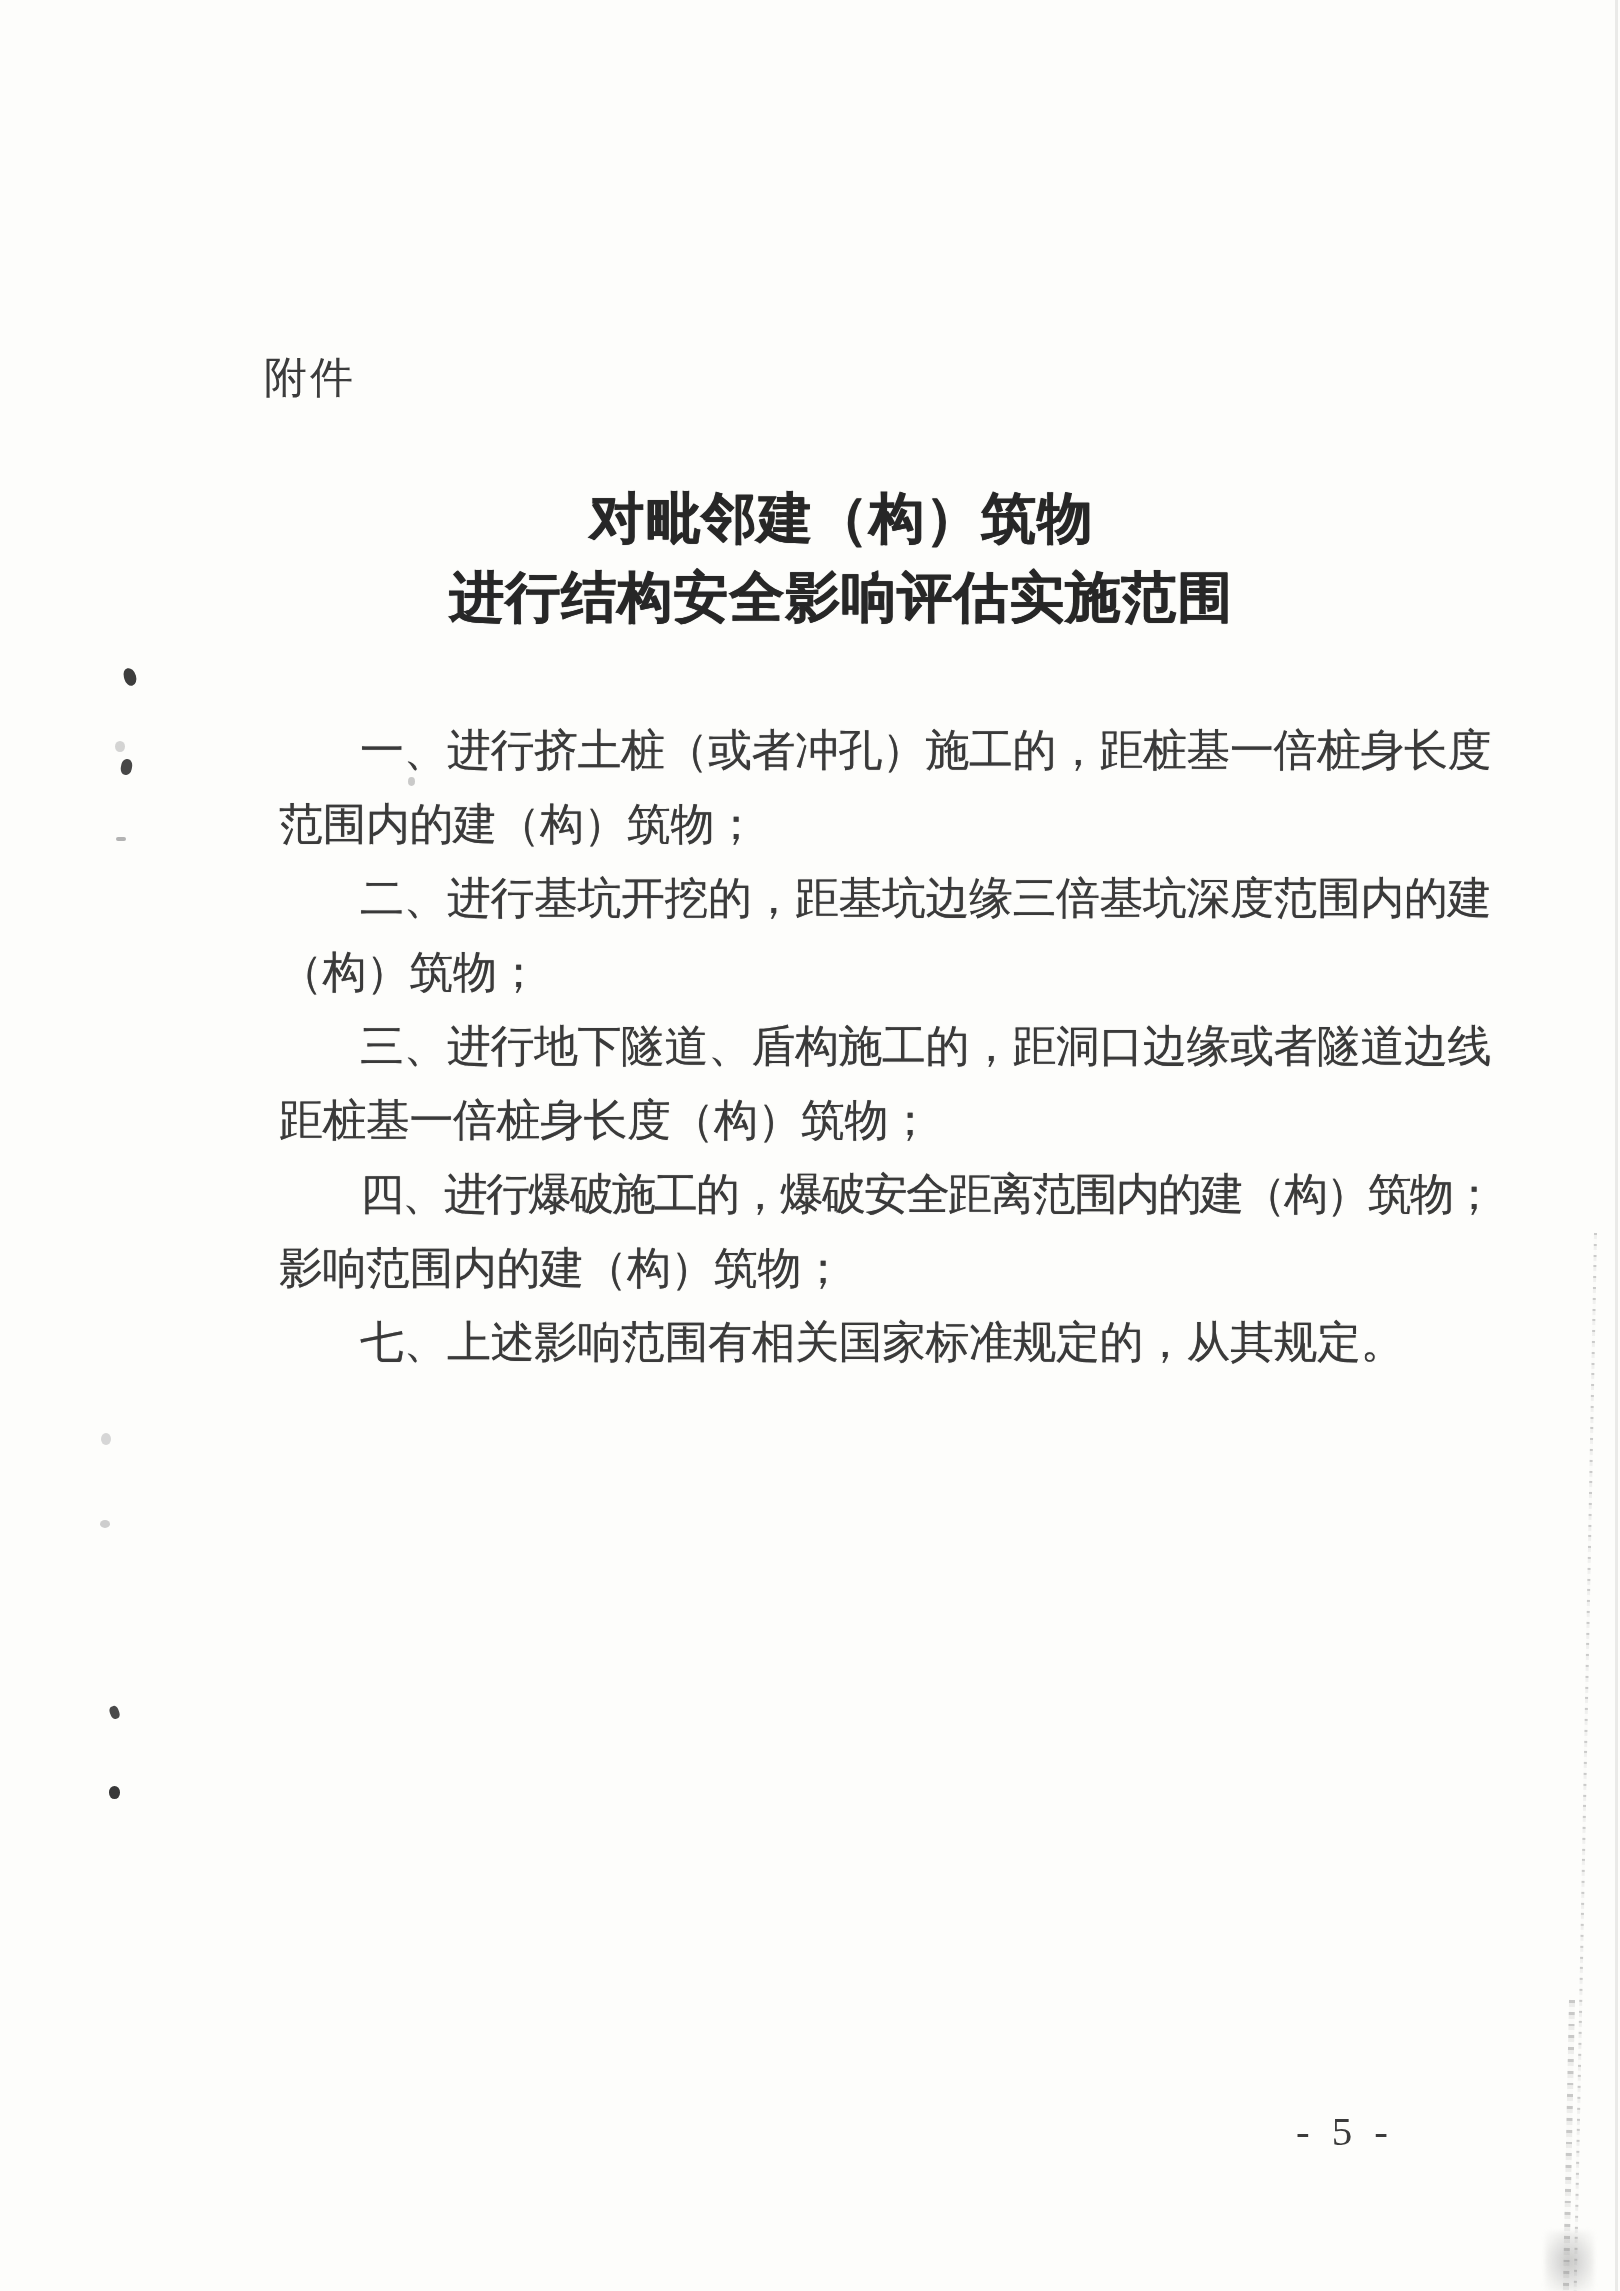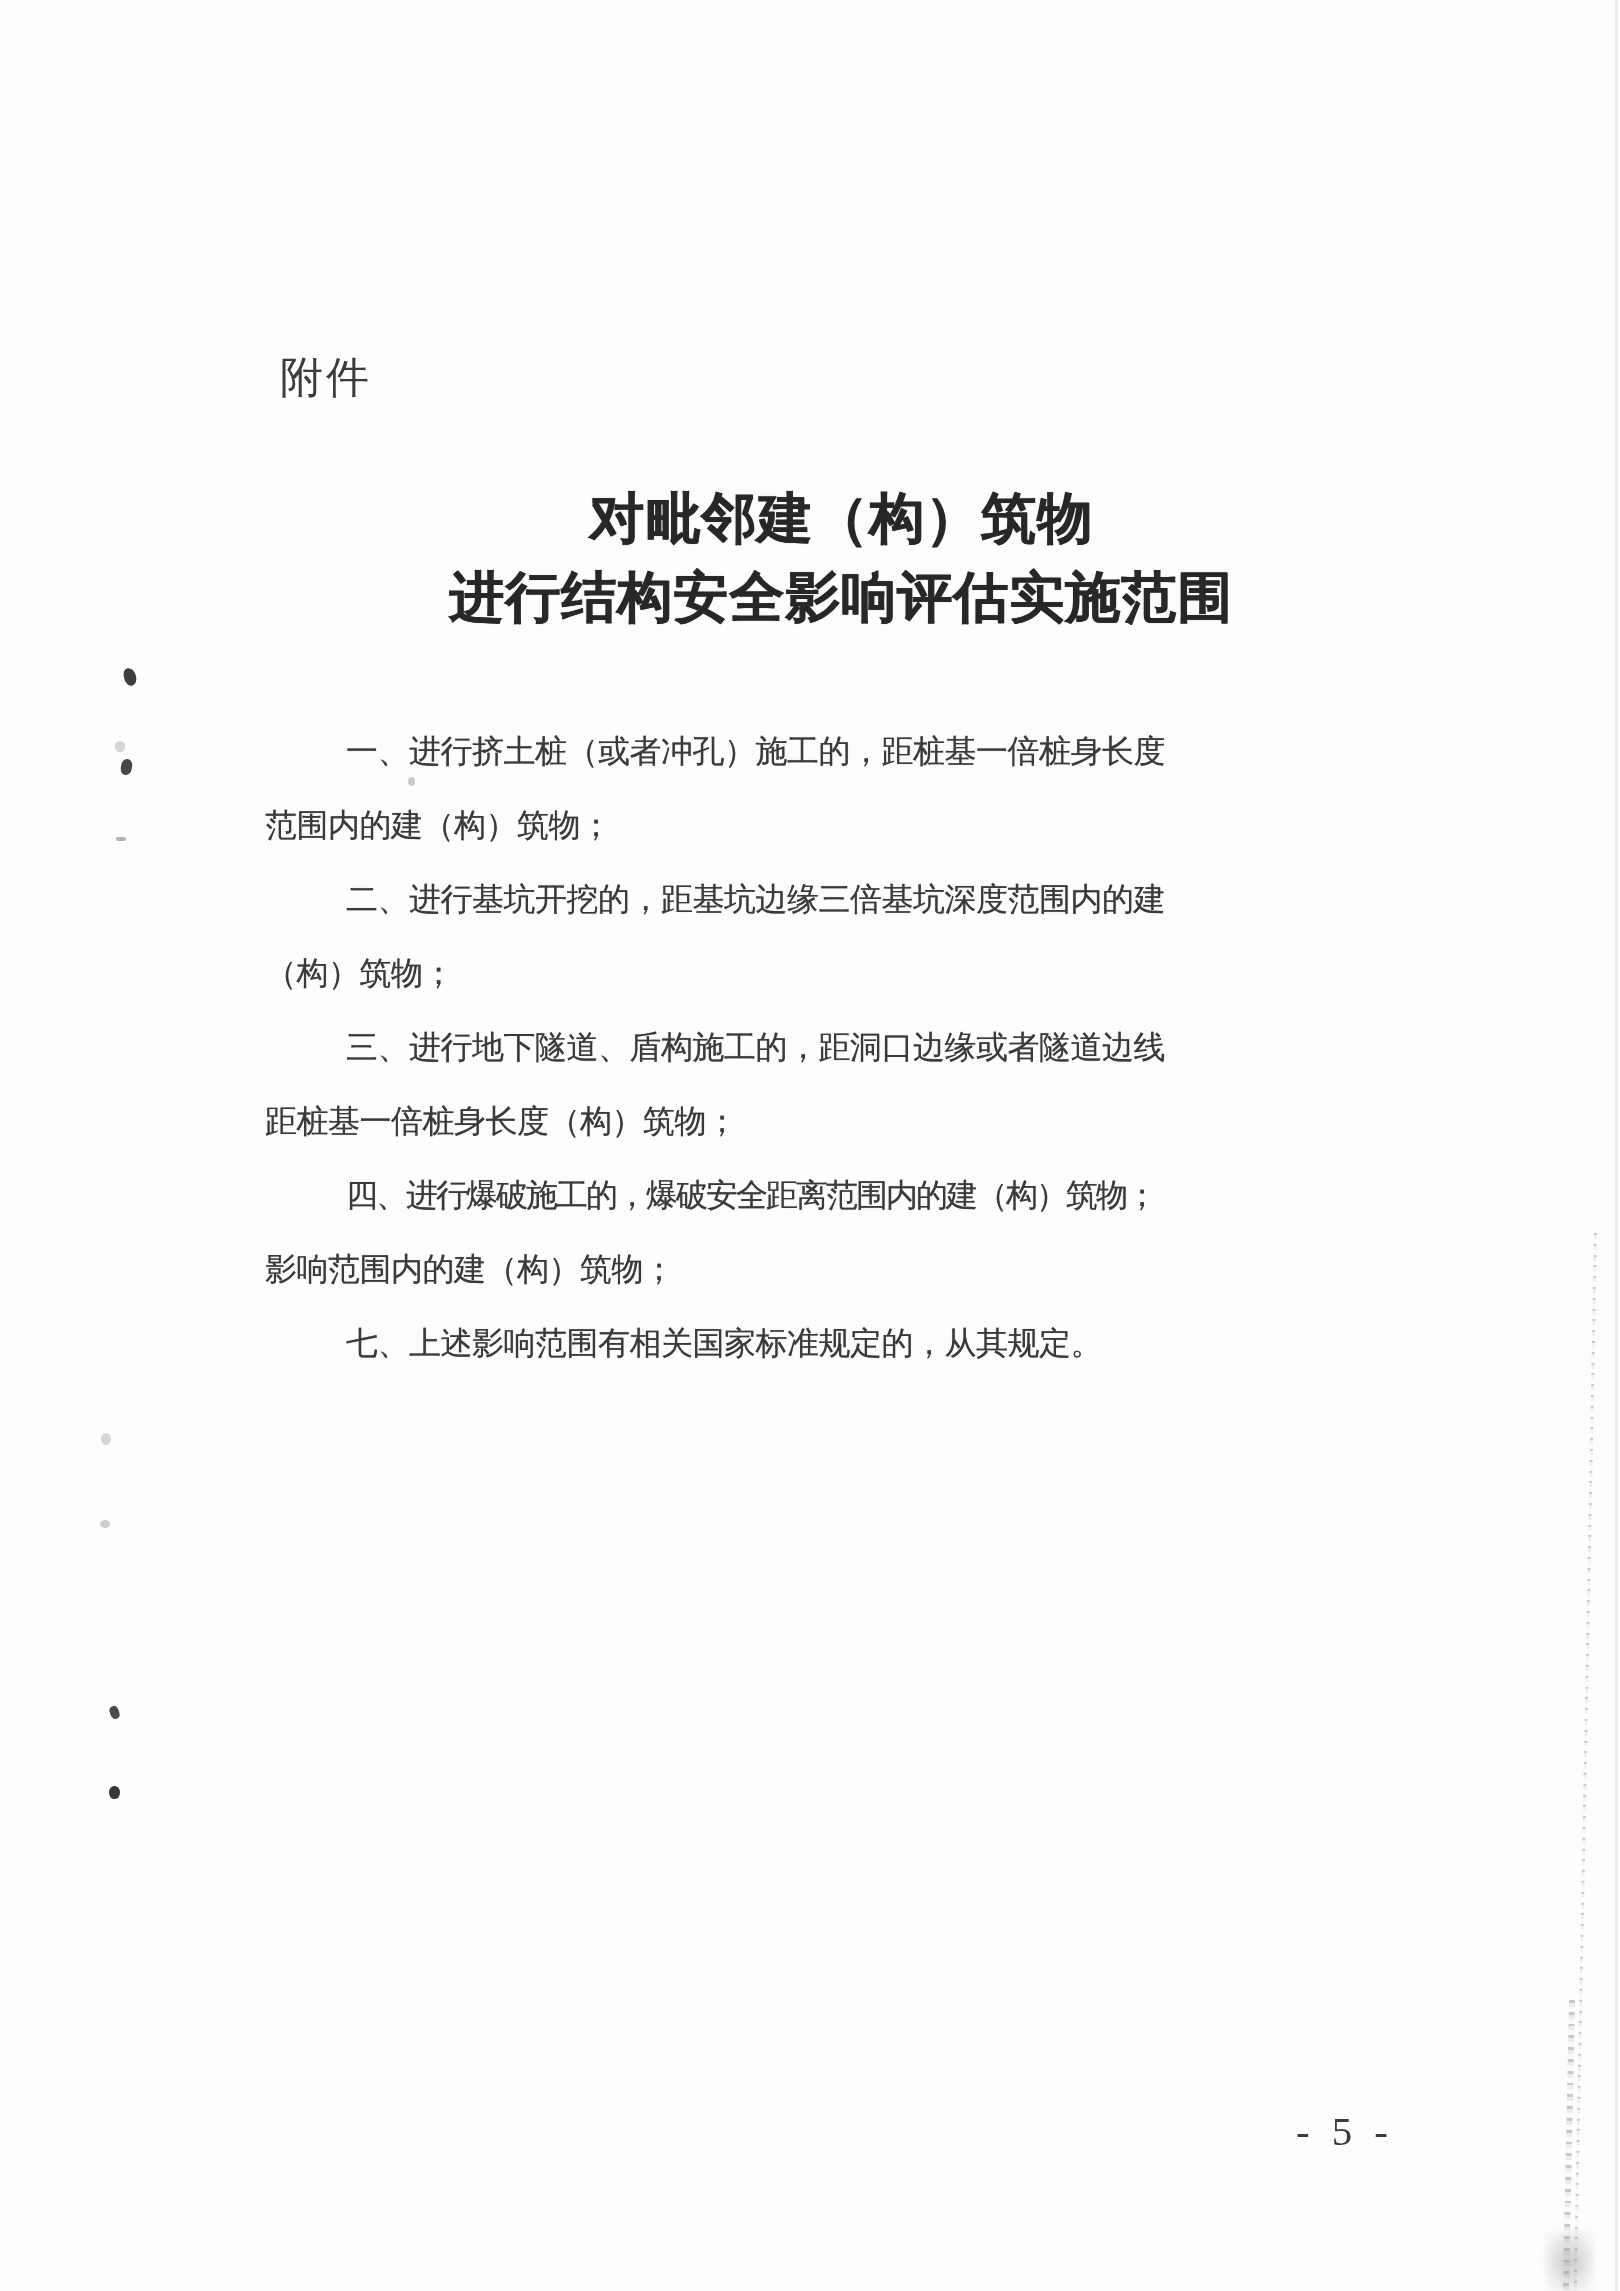--- a/index.html
+++ b/index.html
@@ -6,21 +6,21 @@
   .page {
     position: relative;
     width: 1620px;
     height: 2292px;
     background: #fdfdfb;
     overflow: hidden;
     font-family: "Liberation Serif", serif;
   }
   .attachment-label {
     position: absolute;
-    left: 280px;
+    left: 264px;
     top: 349px;
     font-size: 43px;
     letter-spacing: 2.9px;
     color: #3c3c3c;
     white-space: nowrap;
   }
   .doc-title {
     position: absolute;
     left: 0;
     width: 1620px;
@@ -31,24 +31,24 @@
     font-weight: bold;
     font-size: 55px;
     line-height: 79px;
     letter-spacing: 1px;
     color: #272727;
     text-shadow: 0.8px 0 0.4px #2e2e2e, 0 0 1px rgba(40,40,40,0.55);
     white-space: nowrap;
   }
   .body-text {
     position: absolute;
-    left: 265px;
+    left: 279px;
     top: 714px;
     width: 1137px;
-    font-size: 32px;
+    font-size: 44px;
     line-height: 74px;
     letter-spacing: -0.5px;
     color: #3a3a3a;
     text-shadow: 0 0 0.7px rgba(58,58,58,0.65);
   }
   .line { white-space: nowrap; }
   .line.indent { padding-left: 81px; }
   .line.tight { letter-spacing: -2px; }
   .page-number {
     position: absolute;

